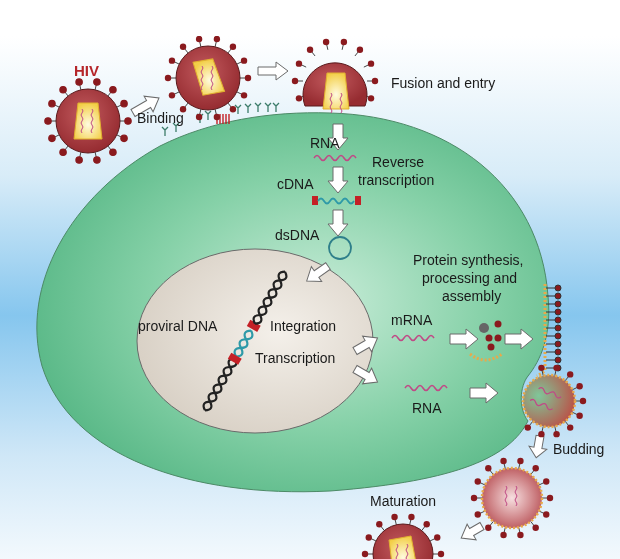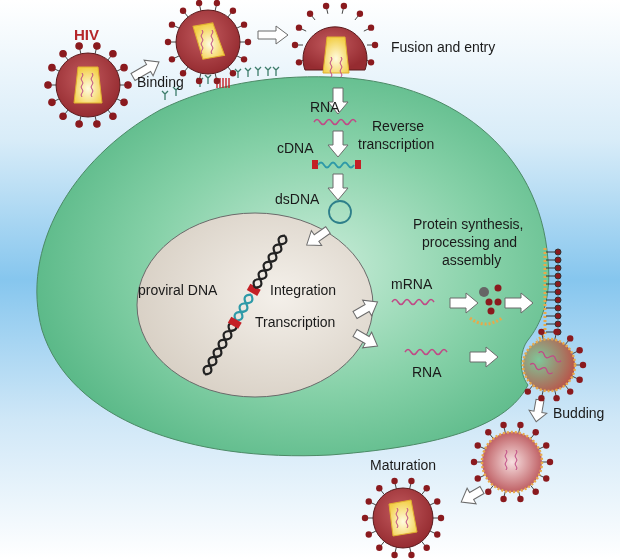--- a/index.html
+++ b/index.html
@@ -1,17 +1,17 @@
 <!DOCTYPE html>
 <html><head>
 <meta charset="utf-8">
 <style>
   html, body { margin: 0; padding: 0; }
   body { width: 620px; height: 559px; overflow: hidden; background: #ffffff; }
-  #stage { position: relative; width: 620px; height: 516px; }
+  #stage { position: relative; width: 620px; height: 516px; margin-top: 36px; }
   svg { display: block; }
   .lbl { font-family: "Liberation Sans", sans-serif; font-size: 14px; fill: #1a1a1a; }
   .lbl-hiv { font-family: "Liberation Sans", sans-serif; font-size: 15px; font-weight: bold; fill: #b5262a; }
   .arrow { fill: #ffffff; stroke: #6b6b6b; stroke-width: 1; }
 </style>
 </head>
 <body>
 
 <div id="stage">
 <svg width="620" height="559" viewBox="0 0 620 559">

